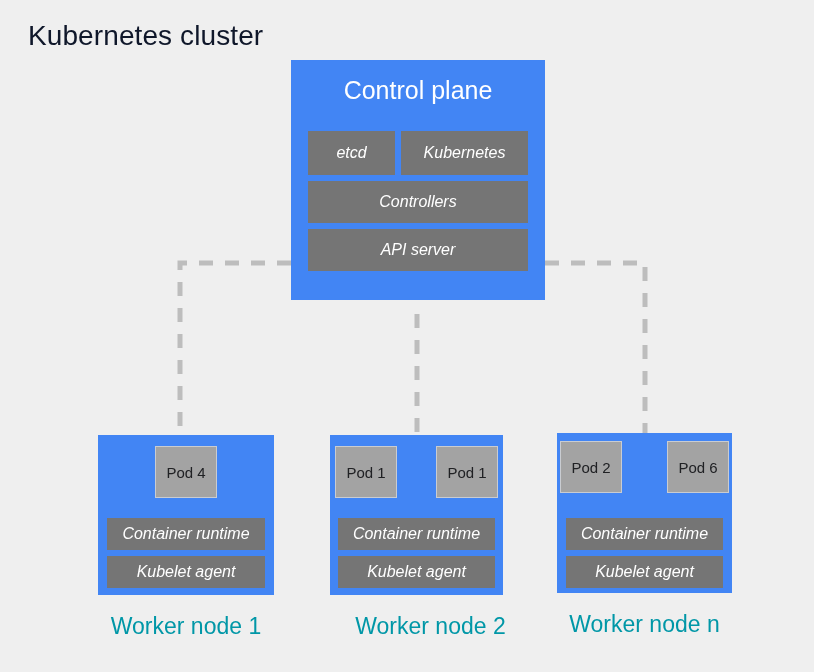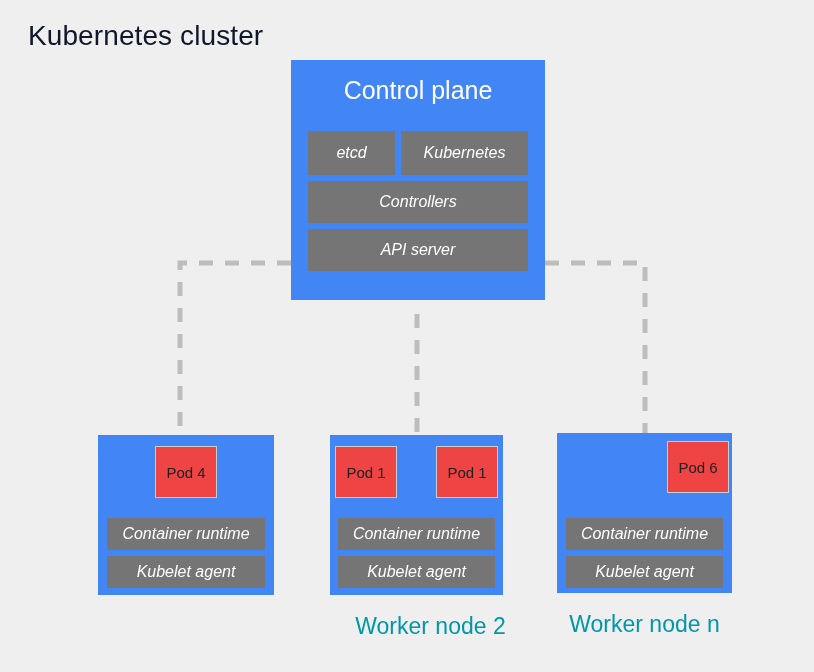--- a/index.html
+++ b/index.html
@@ -84,21 +84,21 @@
   .node-label {
     position: absolute;
     text-align: center;
     color: #0097a7;
     font-size: 23px;
     white-space: nowrap;
   }
 
   .pod-box {
     position: absolute;
-    background: #ef4444;
+    background: #a3a3a3;
     border: 1px solid #c9ccd1;
     box-sizing: border-box;
     display: flex;
     align-items: center;
     justify-content: center;
     color: #202124;
     font-size: 15px;
     white-space: nowrap;
   }
 
@@ -160,29 +160,31 @@
     <div class="gray-chip" id="cp-controllers">Controllers</div>
 
     <div class="gray-chip" id="cp-apiserver">API server</div>
   </div>
 
   <div class="blue-box worker-node" id="worker-1">
     <div class="pod-box" id="w1-pod4">Pod 4</div>
     <div class="gray-chip" id="w1-runtime">Container runtime</div>
     <div class="gray-chip" id="w1-kubelet">Kubelet agent</div>
   </div>
+  <div class="node-label" id="label-worker-1">Worker node 1</div>
 
   <div class="blue-box worker-node" id="worker-2">
     <div class="pod-box" id="w2-pod1">Pod 1</div>
     <div class="pod-box" id="w2-pod3">Pod 1</div>
     <div class="gray-chip" id="w2-runtime">Container runtime</div>
     <div class="gray-chip" id="w2-kubelet">Kubelet agent</div>
   </div>
   <div class="node-label" id="label-worker-2">Worker node 2</div>
 
   <div class="blue-box worker-node" id="worker-n">
+    <div class="pod-box" id="wn-pod2">Pod 2</div>
     <div class="pod-box" id="wn-pod6">Pod 6</div>
     <div class="gray-chip" id="wn-runtime">Container runtime</div>
     <div class="gray-chip" id="wn-kubelet">Kubelet agent</div>
   </div>
   <div class="node-label" id="label-worker-n">Worker node n</div>
 
 </div>
 
 </body></html>

